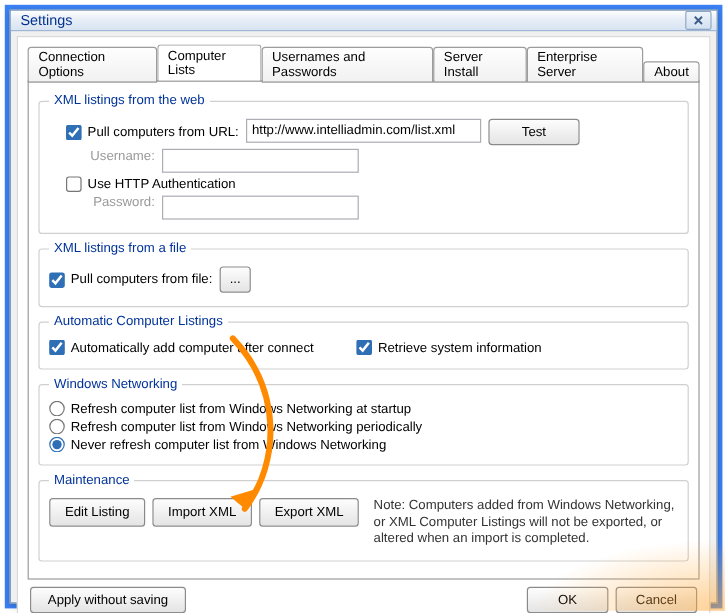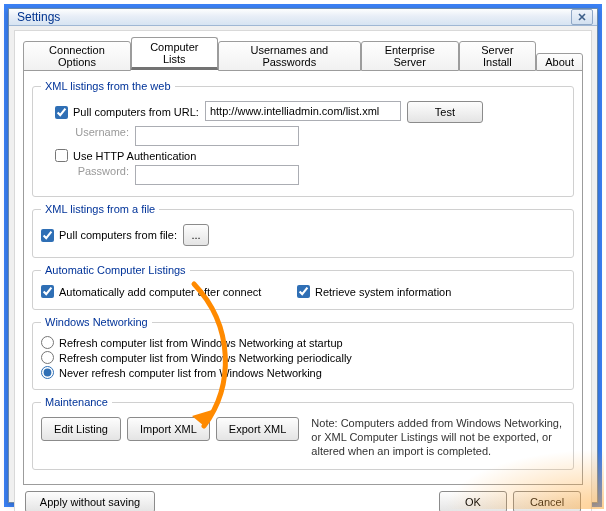--- a/index.html
+++ b/index.html
@@ -5,22 +5,22 @@
   * { box-sizing: border-box; }
   body { margin: 0; font-family: "Segoe UI", Tahoma, sans-serif; font-size: 11px; color: #000; background: #fff; }
   .wrap { width: 606px; height: 511px; position: relative; background: #3b82f6; border: 4px solid #fff; outline: 1px solid #ccc; }
   .window { position: absolute; inset: 4px; border: 1px solid #6b8aab; background: #f0f0f0; display: flex; flex-direction: column; box-shadow: 0 2px 6px rgba(0,0,0,0.25); }
   .titlebar { height: 22px; background: linear-gradient(#fdfefe, #e8eef7 45%, #d7e4f2); border-bottom: 1px solid #9fb7d4; display: flex; align-items: center; padding: 0 4px 0 8px; }
   .titlebar .title { flex: 1; color: #00338e; font-weight: normal; font-size: 12px; }
   .closebox { width: 22px; height: 16px; border: 1px solid #8fa7c6; background: linear-gradient(#eef3fa,#d2e0f0); color: #3b5d88; display: flex; align-items: center; justify-content: center; border-radius: 2px; font-size: 10px; }
   .closebox svg { width: 8px; height: 8px; }
   .client { flex: 1; background: #fff; margin: 4px 5px 5px 5px; border: 1px solid #d9d9d9; padding: 6px 8px 8px 8px; display: flex; flex-direction: column; }
   .tabs { display: flex; align-items: flex-end; gap: 0; margin-bottom: -1px; position: relative; z-index: 2; }
-  .tab { border: 1px solid #9c9c9c; border-bottom: 1px solid #9c9c9c; background: linear-gradient(#fefefe,#f1f1f1); padding: 2px 8px 2px 8px; font-size: 11px; border-top-left-radius: 3px; border-top-right-radius: 3px; position: relative; top: 1px; text-align: center; }
-  .tab.active { background: #fff; border-bottom: 3px solid #737373; top: 0; padding-top: 3px; z-index: 3; }
+  .tab { border: 1px solid #9c9c9c; border-bottom: 1px solid #9c9c9c; background: linear-gradient(#fefefe,#f1f1f1); padding: 2px 8px 2px 8px; font-size: 11px; border-top-left-radius: 3px; border-top-right-radius: 3px; position: relative; top: 1px; }
+  .tab.active { background: #fff; border-bottom: 1px solid #737373; top: 0; padding-top: 3px; z-index: 3; }
   .tabpage { border: 1px solid #9c9c9c; background: #fff; padding: 6px 8px 8px 8px; flex: 1; position: relative; }
   fieldset { border: 1px solid #d0d0d0; border-radius: 3px; margin: 4px 0 6px 0; padding: 6px 8px 8px 8px; }
   legend { color: #003399; padding: 0 4px; font-size: 11px; }
   .row { display: flex; gap: 6px; margin: 3px 0; }
   input[type="text"] { border: 1px solid #abadb3; height: 20px; padding: 1px 4px; font-size: 11px; }
   .btn { border: 1px solid #8b8b8b; background: linear-gradient(#fdfdfd,#e4e4e4); padding: 2px 12px; font-size: 11px; height: 22px; border-radius: 3px; min-width: 68px; }
   .btn.wide { min-width: 80px; height: 24px; }
   .check { display: flex; align-items: center; gap: 5px; }
   .check input, .radio input { margin: 0; width: 13px; height: 13px; accent-color: #2f6fb5; }
   .lbl { color: #000; }
@@ -44,22 +44,22 @@
             <path d="M1 1 L7 7 M7 1 L1 7" stroke="#3b5d88" stroke-width="1.6"></path>
           </svg>
       </div>
     </div>
 
     <div class="client">
       <div class="tabs">
         <div class="tab">Connection Options</div>
         <div class="tab active">Computer Lists</div>
         <div class="tab">Usernames and Passwords</div>
+        <div class="tab">Server Install</div>
         <div class="tab">Enterprise Server</div>
-        <div class="tab">Server Install</div>
         <div class="tab">About</div>
       </div>
 
       <div class="tabpage">
 
         <fieldset>
           <legend>XML listings from the web</legend>
           <div class="row" style="margin-left:14px">
             <label class="check">
               <input type="checkbox" checked="" style="">

